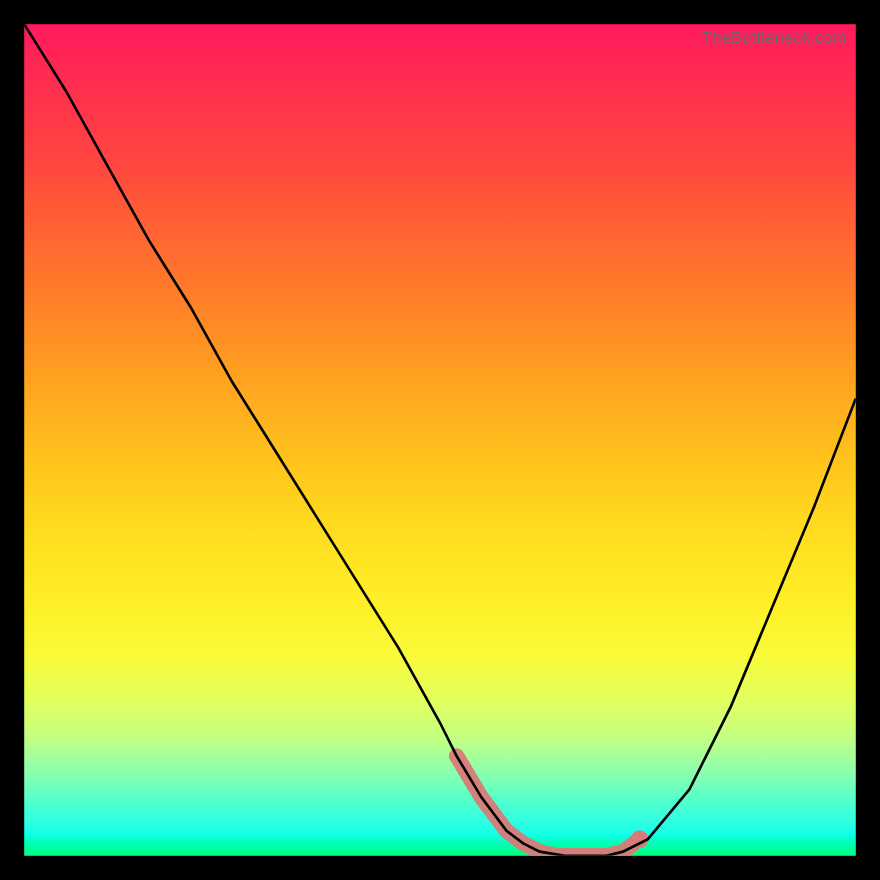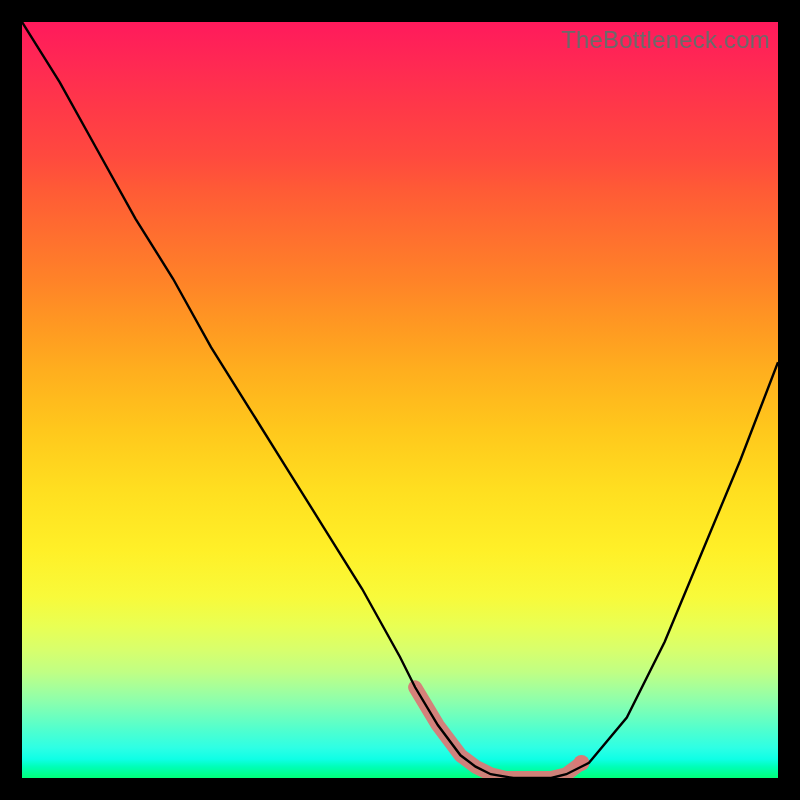--- a/index.html
+++ b/index.html
@@ -42,21 +42,21 @@
       #0fffe6 97.5%,
       #00ffb8 98.5%,
       #00ff7a 100%
     );
   }
   .watermark {
     position: absolute;
     top: 4px;
     right: 8px;
     font-family: Arial, Helvetica, sans-serif;
-    font-size: 24px;
+    font-size: 15px;
     color: #6a6a6a;
     letter-spacing: 0.2px;
   }
   svg.curves {
     position: absolute;
     left: 0; top: 0;
     width: 100%; height: 100%;
   }
 </style>
 </head>

